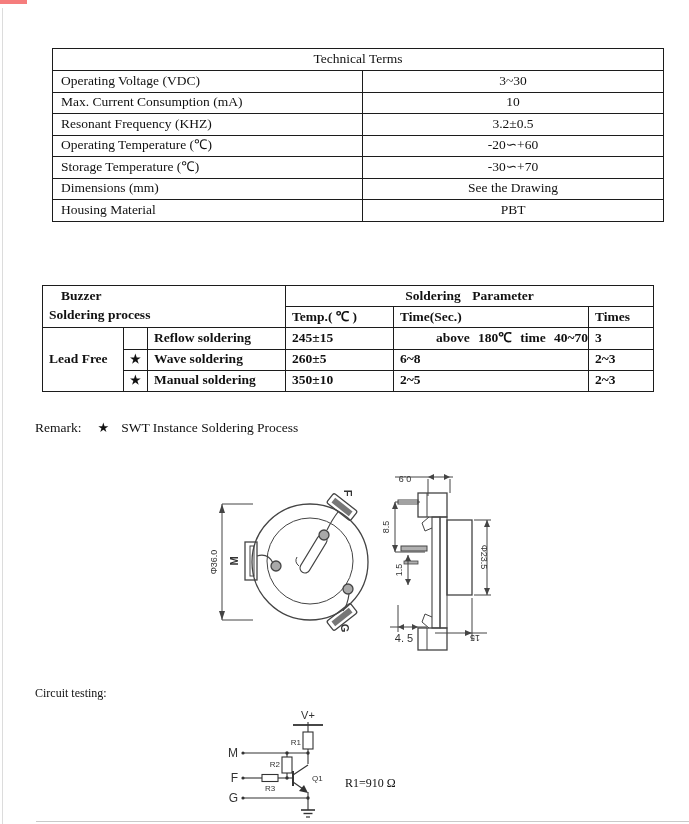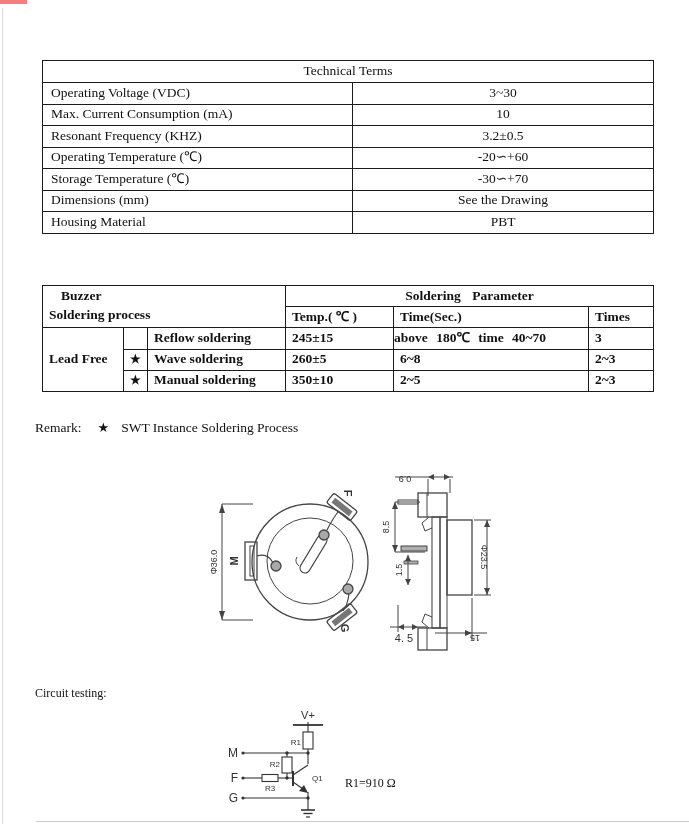--- a/index.html
+++ b/index.html
@@ -2,34 +2,34 @@
 <html><head>
 <meta charset="utf-8">
 <style>
   html,body{margin:0;padding:0;background:#fff;}
   .page{position:relative;width:689px;height:824px;background:#fff;overflow:hidden;
         font-family:"Liberation Serif", serif;color:#111;}
   .redmark{position:absolute;left:0;top:0;width:27px;height:4px;background:#f57d7d;}
   .edge-left{position:absolute;left:2px;top:8px;width:1px;height:816px;background:#dcdcdc;}
   .edge-bottom{position:absolute;left:36px;top:821px;width:653px;height:1px;background:#c9c9c9;}
 
-  table.tech{position:absolute;left:42px;top:48px;width:611px;border-collapse:collapse;table-layout:fixed;margin-top:12px;}
+  table.tech{position:absolute;left:52px;top:48px;width:611px;border-collapse:collapse;table-layout:fixed;}
   table.tech td{border:1px solid #1c1c1c;font-size:13.5px;height:20.5px;padding:0;line-height:1.1;}
   table.tech td.hdr{text-align:center;height:21px;}
   table.tech td.lbl{padding-left:8px;}
   table.tech td.val{text-align:center;}
 
   table.solder{position:absolute;left:42px;top:285px;width:611px;border-collapse:collapse;table-layout:fixed;font-weight:bold;}
   table.solder td{border:1px solid #1c1c1c;font-size:13.5px;height:20.2px;padding:0 0 0 6px;line-height:1.1;}
   table.solder td.corner{padding:0;vertical-align:top;}
   .corner-l1{padding:3px 0 2px 18px;}
   .corner-l2{padding:2px 0 0 6px;}
   table.solder td.phead{text-align:center;word-spacing:8px;padding:0;}
   table.solder td.star{text-align:center;padding:0;font-size:12px;}
-  table.solder td.timecenter{text-align:left;padding:0;word-spacing:5px;}
+  table.solder td.timecenter{text-align:right;padding:0;word-spacing:5px;}
 
   .remark{position:absolute;left:35px;top:394px;font-size:13.5px;white-space:nowrap;margin-top:26px;}
   .remark .star{margin:0 12px 0 16px;font-size:13px;}
   .appearance{position:absolute;left:30px;top:412px;font-size:15px;white-space:nowrap;}
   .appearance .unit{margin-left:18px;font-size:14px;}
   .appearance .tol{font-weight:bold;}
 
   .circuit-title{position:absolute;left:35px;top:686px;font-size:12px;}
   .notes{position:absolute;left:345px;top:732px;font-size:12px;line-height:20.6px;white-space:pre;}
 

